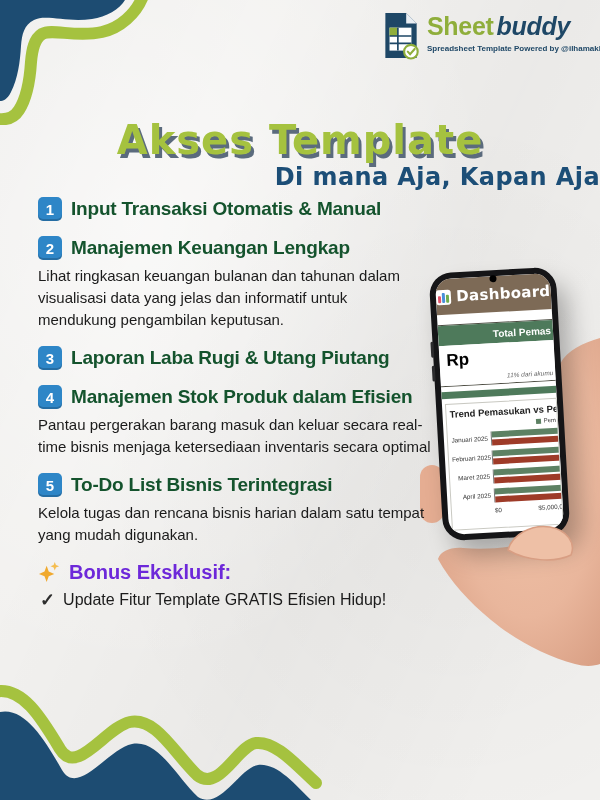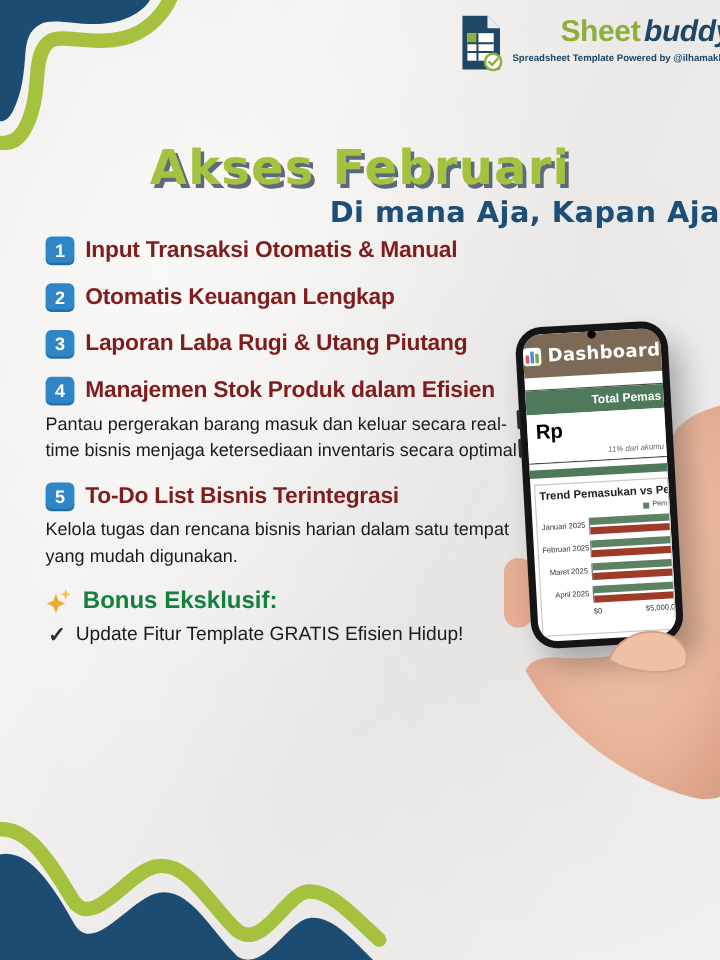--- a/index.html
+++ b/index.html
@@ -8,42 +8,42 @@
   .poster::before{content:"";position:absolute;inset:0;z-index:0;pointer-events:none;
     background:
       radial-gradient(ellipse at 22% 28%, rgba(255,255,255,.55), transparent 55%),
       radial-gradient(ellipse at 75% 62%, rgba(0,0,0,.035), transparent 55%),
       linear-gradient(115deg, rgba(0,0,0,.025) 0%, transparent 28%, rgba(0,0,0,.03) 58%, transparent 88%);}
   .deco{position:absolute;z-index:1;pointer-events:none;}
   
   .logo{position:absolute;left:383px;top:12px;z-index:5;display:flex;gap:8px;align-items:flex-start;}
   .logo-txt{display:flex;flex-direction:column;}
   .brand{font-size:25px;font-weight:700;line-height:28px;letter-spacing:-.3px;white-space:nowrap;}
-  .brand .g{color:#8fae3b;margin-left:40px;}
+  .brand .g{color:#8fae3b;}
   .brand .b{color:#1e4766;font-style:italic;margin-left:3px;}
   .tagline{font-size:8px;font-weight:700;color:#1e4766;margin-top:4px;white-space:nowrap;}
   
   .title{position:absolute;top:90px;left:0;width:100%;text-align:center;z-index:5;
     font-family:"DejaVu Sans",sans-serif;font-size:40px;font-weight:700;letter-spacing:1px;
     color:#a5c23f;text-shadow:3px 4px 0 #5b6b7d;}
   .subtitle{position:absolute;top:143px;left:0;width:100%;text-align:right;z-index:5;
     font-family:"DejaVu Sans",sans-serif;font-size:24px;font-weight:700;letter-spacing:.4px;color:#1c4e77;}
   
   .content{position:absolute;left:38px;top:197px;width:430px;z-index:5;}
   .feature{margin-bottom:15px;}
   .f-head{display:flex;align-items:center;gap:9px;margin-bottom:5px;}
   .badge{width:24px;height:24px;border-radius:5px;background:#2e86c7;color:#fff;
     font-size:15px;font-weight:700;display:flex;align-items:center;justify-content:center;
     box-shadow:inset 0 -2px 0 rgba(0,0,0,.18);}
-  .f-head h3{margin:0;font-size:19px;font-weight:700;color:#7f1d1d;letter-spacing:-.2px;}
+  .f-head h3{margin:0;font-size:19px;font-weight:700;color:#14532d;letter-spacing:-.2px;}
   .f-desc{margin:0;font-size:15px;line-height:22px;color:#1b1b1b;white-space:pre-line;}
   
   .bonus{margin-top:3px;}
   .bonus-head{display:flex;align-items:center;gap:8px;}
-  .bonus-head h3{margin:0;font-size:20px;font-weight:700;color:#15803d;}
+  .bonus-head h3{margin:0;font-size:20px;font-weight:700;color:#6d28d9;}
   .bonus-item{display:flex;align-items:center;gap:8px;margin-top:7px;padding-left:2px;}
   .checkmark{font-size:18px;font-weight:700;color:#2e2e2e;line-height:1;}
   .bonus-item span.txt{font-size:16px;color:#1b1b1b;}
   
   .hand-back{position:absolute;left:395px;top:330px;z-index:2;}
   .hand-front{position:absolute;left:500px;top:518px;z-index:4;}
   .phone{position:absolute;left:436px;top:270px;width:127px;height:268px;z-index:3;
     background:#151517;border-radius:22px;padding:6px;box-sizing:border-box;
     transform:rotate(-3.2deg);box-shadow:10px 16px 24px rgba(0,0,0,.28);}
   .vol{position:absolute;left:-2px;width:3px;height:16px;background:#2b2b2d;border-radius:2px;}
@@ -108,37 +108,40 @@
       <path d="M6 23 h21 M6 30 h21 M14 15 v22" stroke="#1e4766" stroke-width="1.6" fill="none"></path>
       <circle cx="26.5" cy="38" r="6.5" fill="#ffffff" stroke="#8fae3b" stroke-width="2"></circle>
       <path d="M23.5 38 l2.2 2.4 l4.4 -5" fill="none" stroke="#8fae3b" stroke-width="2" stroke-linecap="round"></path>
     </svg>
     <div class="logo-txt">
       <div class="brand"><span class="g">Sheet</span><span class="b">buddy</span></div>
       <div class="tagline">Spreadsheet Template Powered by @ilhamakbul</div>
     </div>
   </header>
 
-  <h1 class="title">Akses Februari</h1>
+  <h1 class="title">Akses Template</h1>
   <h2 class="subtitle">Di mana Aja, Kapan Aja</h2>
 
   <section class="content">
 
     <div class="feature">
       <div class="f-head">
         <span class="badge">1</span>
         <h3>Input Transaksi Otomatis &amp; Manual</h3>
       </div>
     </div>
 
     <div class="feature">
       <div class="f-head">
         <span class="badge">2</span>
-        <h3>Otomatis Keuangan Lengkap</h3>
-      </div>
+        <h3>Manajemen Keuangan Lengkap</h3>
+      </div>
+      <p class="f-desc">Lihat ringkasan keuangan bulanan dan tahunan dalam
+visualisasi data yang jelas dan informatif untuk
+mendukung pengambilan keputusan.</p>
     </div>
 
     <div class="feature">
       <div class="f-head">
         <span class="badge">3</span>
         <h3>Laporan Laba Rugi &amp; Utang Piutang</h3>
       </div>
     </div>
 
     <div class="feature">

